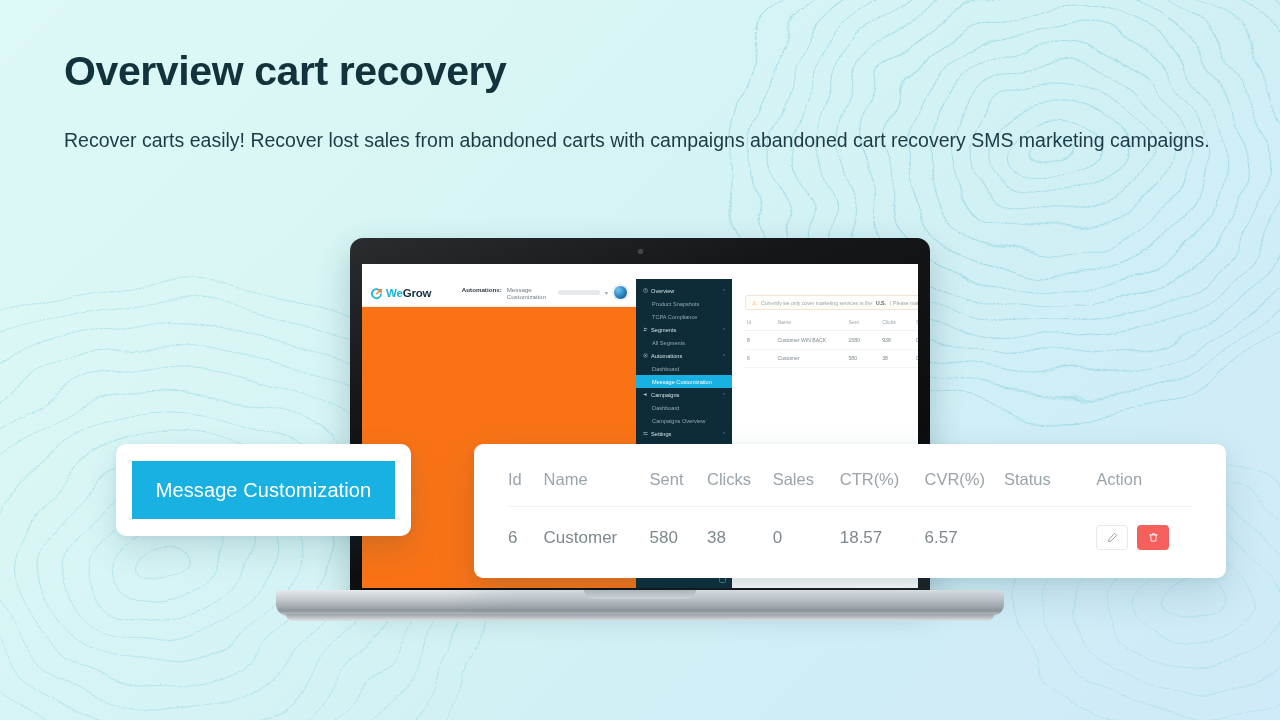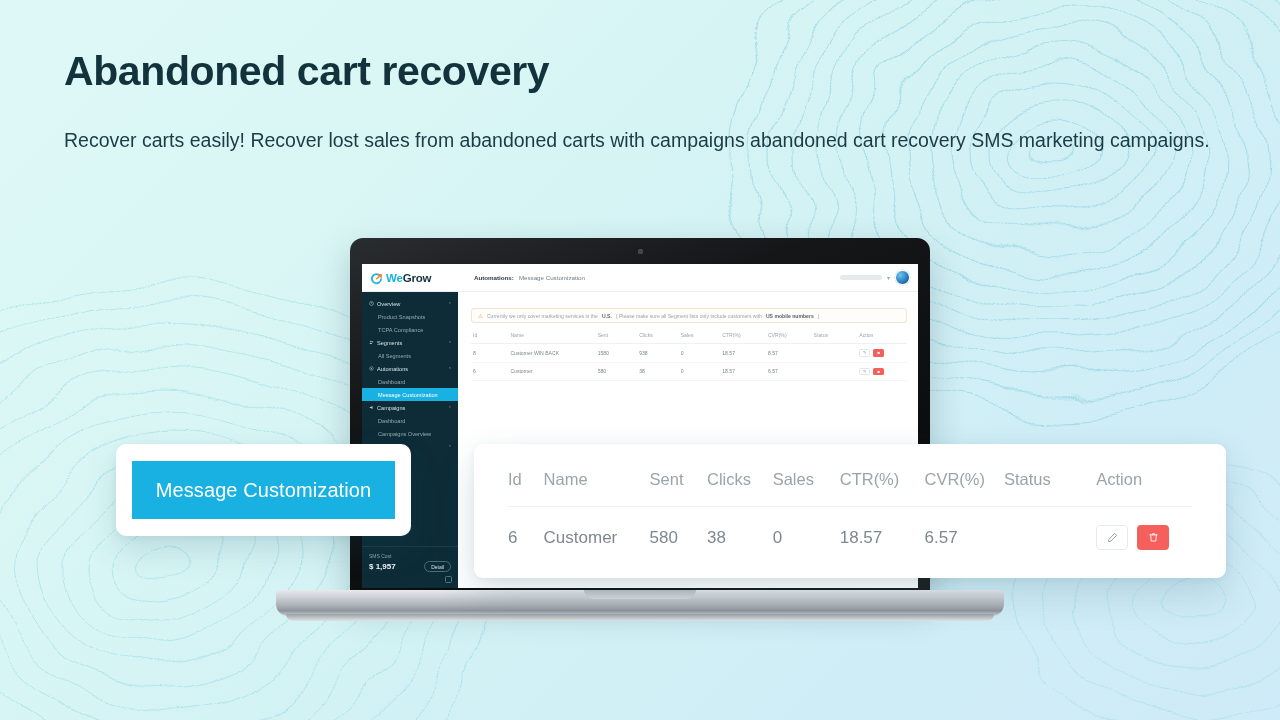--- a/index.html
+++ b/index.html
@@ -66,21 +66,21 @@
     border-radius: 0 0 9px 9px;
   }
   .laptop-foot {
     position: absolute; left: 10px; top: 376px; width: 708px; height: 7px;
     background: linear-gradient(to bottom, #9aa1a6, #dfe3e6);
     border-radius: 0 0 14px 14px;
     filter: blur(0.4px);
   }
 
   
-  .app { position: absolute; inset: 0; display: flex; flex-direction: column; background: #f97316; }
+  .app { position: absolute; inset: 0; display: flex; flex-direction: row; background: #f97316; margin-top: 15px; }
   .app-topbar {
     height: 28px; flex: 0 0 28px;
     display: flex; align-items: center;
     border-bottom: 1px solid #eceff1;
     background: #fff;
     padding: 0 8px 0 8px;
   }
   .brand { display: flex; align-items: center; gap: 3px; width: 92px; }
   .brand-mark { width: 13px; height: 13px; }
   .brand-text { font-size: 11.5px; font-weight: 700; letter-spacing: -0.2px; }
@@ -286,21 +286,21 @@
         <ellipse cx="1190" cy="600" rx="56" ry="44"></ellipse>
         <ellipse cx="1190" cy="600" rx="86" ry="68"></ellipse>
         <ellipse cx="1190" cy="600" rx="116" ry="92"></ellipse>
         <ellipse cx="1190" cy="600" rx="146" ry="116"></ellipse>
         <ellipse cx="1190" cy="600" rx="176" ry="140"></ellipse>
       </g>
     </svg>
   </div>
 
   <div class="hero">
-    <h1 class="hero-title">Abandoned cart recovery</h1>
+    <h1 class="hero-title">Overview cart recovery</h1>
     <p class="hero-sub">Recover carts easily! Recover lost sales from abandoned carts with campaigns abandoned cart recovery SMS marketing campaigns.</p>
   </div>
 
   <div class="laptop">
     <div class="laptop-lid">
       <div class="camera"></div>
       <div class="laptop-screen">
 
         <div class="app">
 

